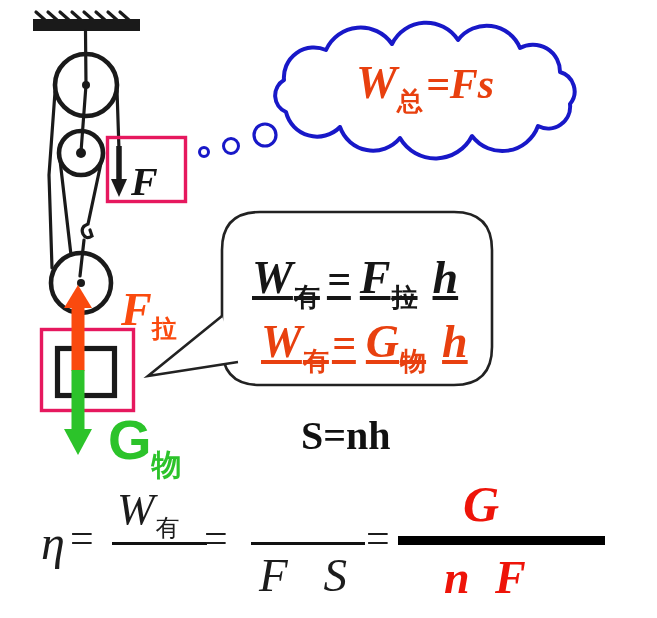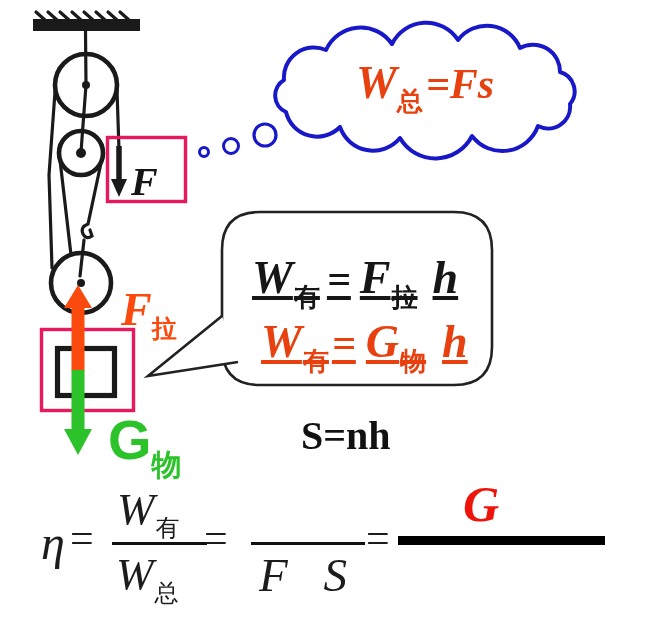--- a/index.html
+++ b/index.html
@@ -155,27 +155,25 @@
 
   <div class="t s-eq">S=nh</div>
 
   <div class="t eff eta">η</div>
   <div class="t eff eq1">=</div>
 
   <div class="t eff fr-num1">
     <span>W</span><span class="sub">有</span>
   </div>
   <div class="bar bar1"></div>
-  <div class="t eff fr-den1">
-    <span>W</span><span class="sub">总</span>
-  </div>
 
   <div class="t eff eq2">=</div>
 
   <div class="bar bar2"></div>
   <div class="t eff fr-den2">F S</div>
 
   <div class="t eff eq3">=</div>
 
   <div class="t fr-num3">G</div>
   <div class="bar bar3"></div>
+  <div class="t fr-den3">n F</div>
 
 </div>
 
 </body></html>

